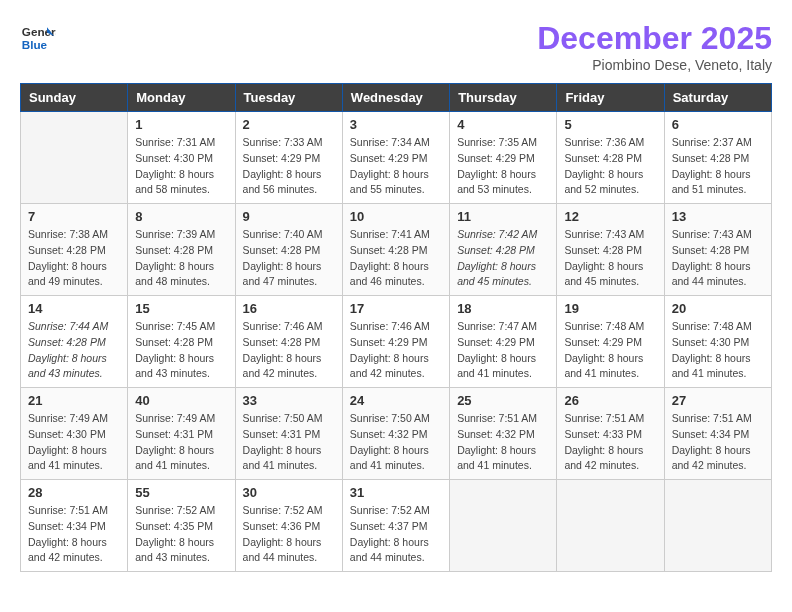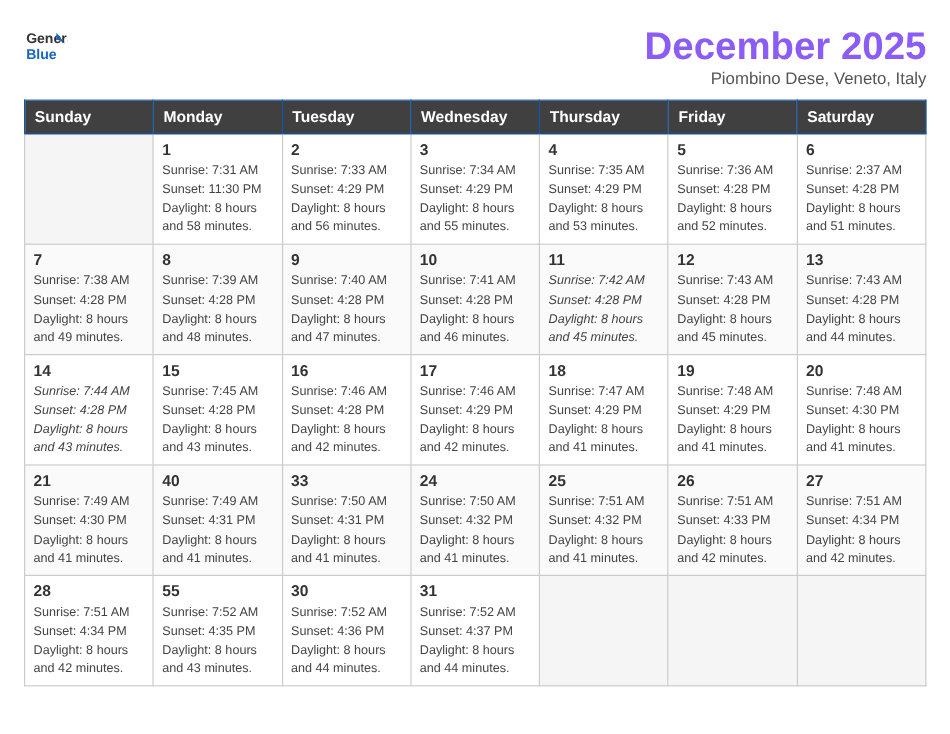--- a/index.html
+++ b/index.html
@@ -105,21 +105,21 @@
         <th>Friday</th>
         <th>Saturday</th>
       </tr>
   </thead>
   <tbody id="calendar-body">
   <tr>
         <td class="empty"></td>
         <td>
           <div class="day-number">1</div>
           <div class="day-info" style="white-space: pre-line;">Sunrise: 7:31 AM
-Sunset: 11:30 PM
+Sunset: 4:30 PM
 Daylight: 8 hours
 and 58 minutes.</div>
         </td>
         <td>
           <div class="day-number">2</div>
           <div class="day-info" style="white-space: pre-line;">Sunrise: 7:33 AM
 Sunset: 4:29 PM
 Daylight: 8 hours
 and 56 minutes.</div>
         </td>

